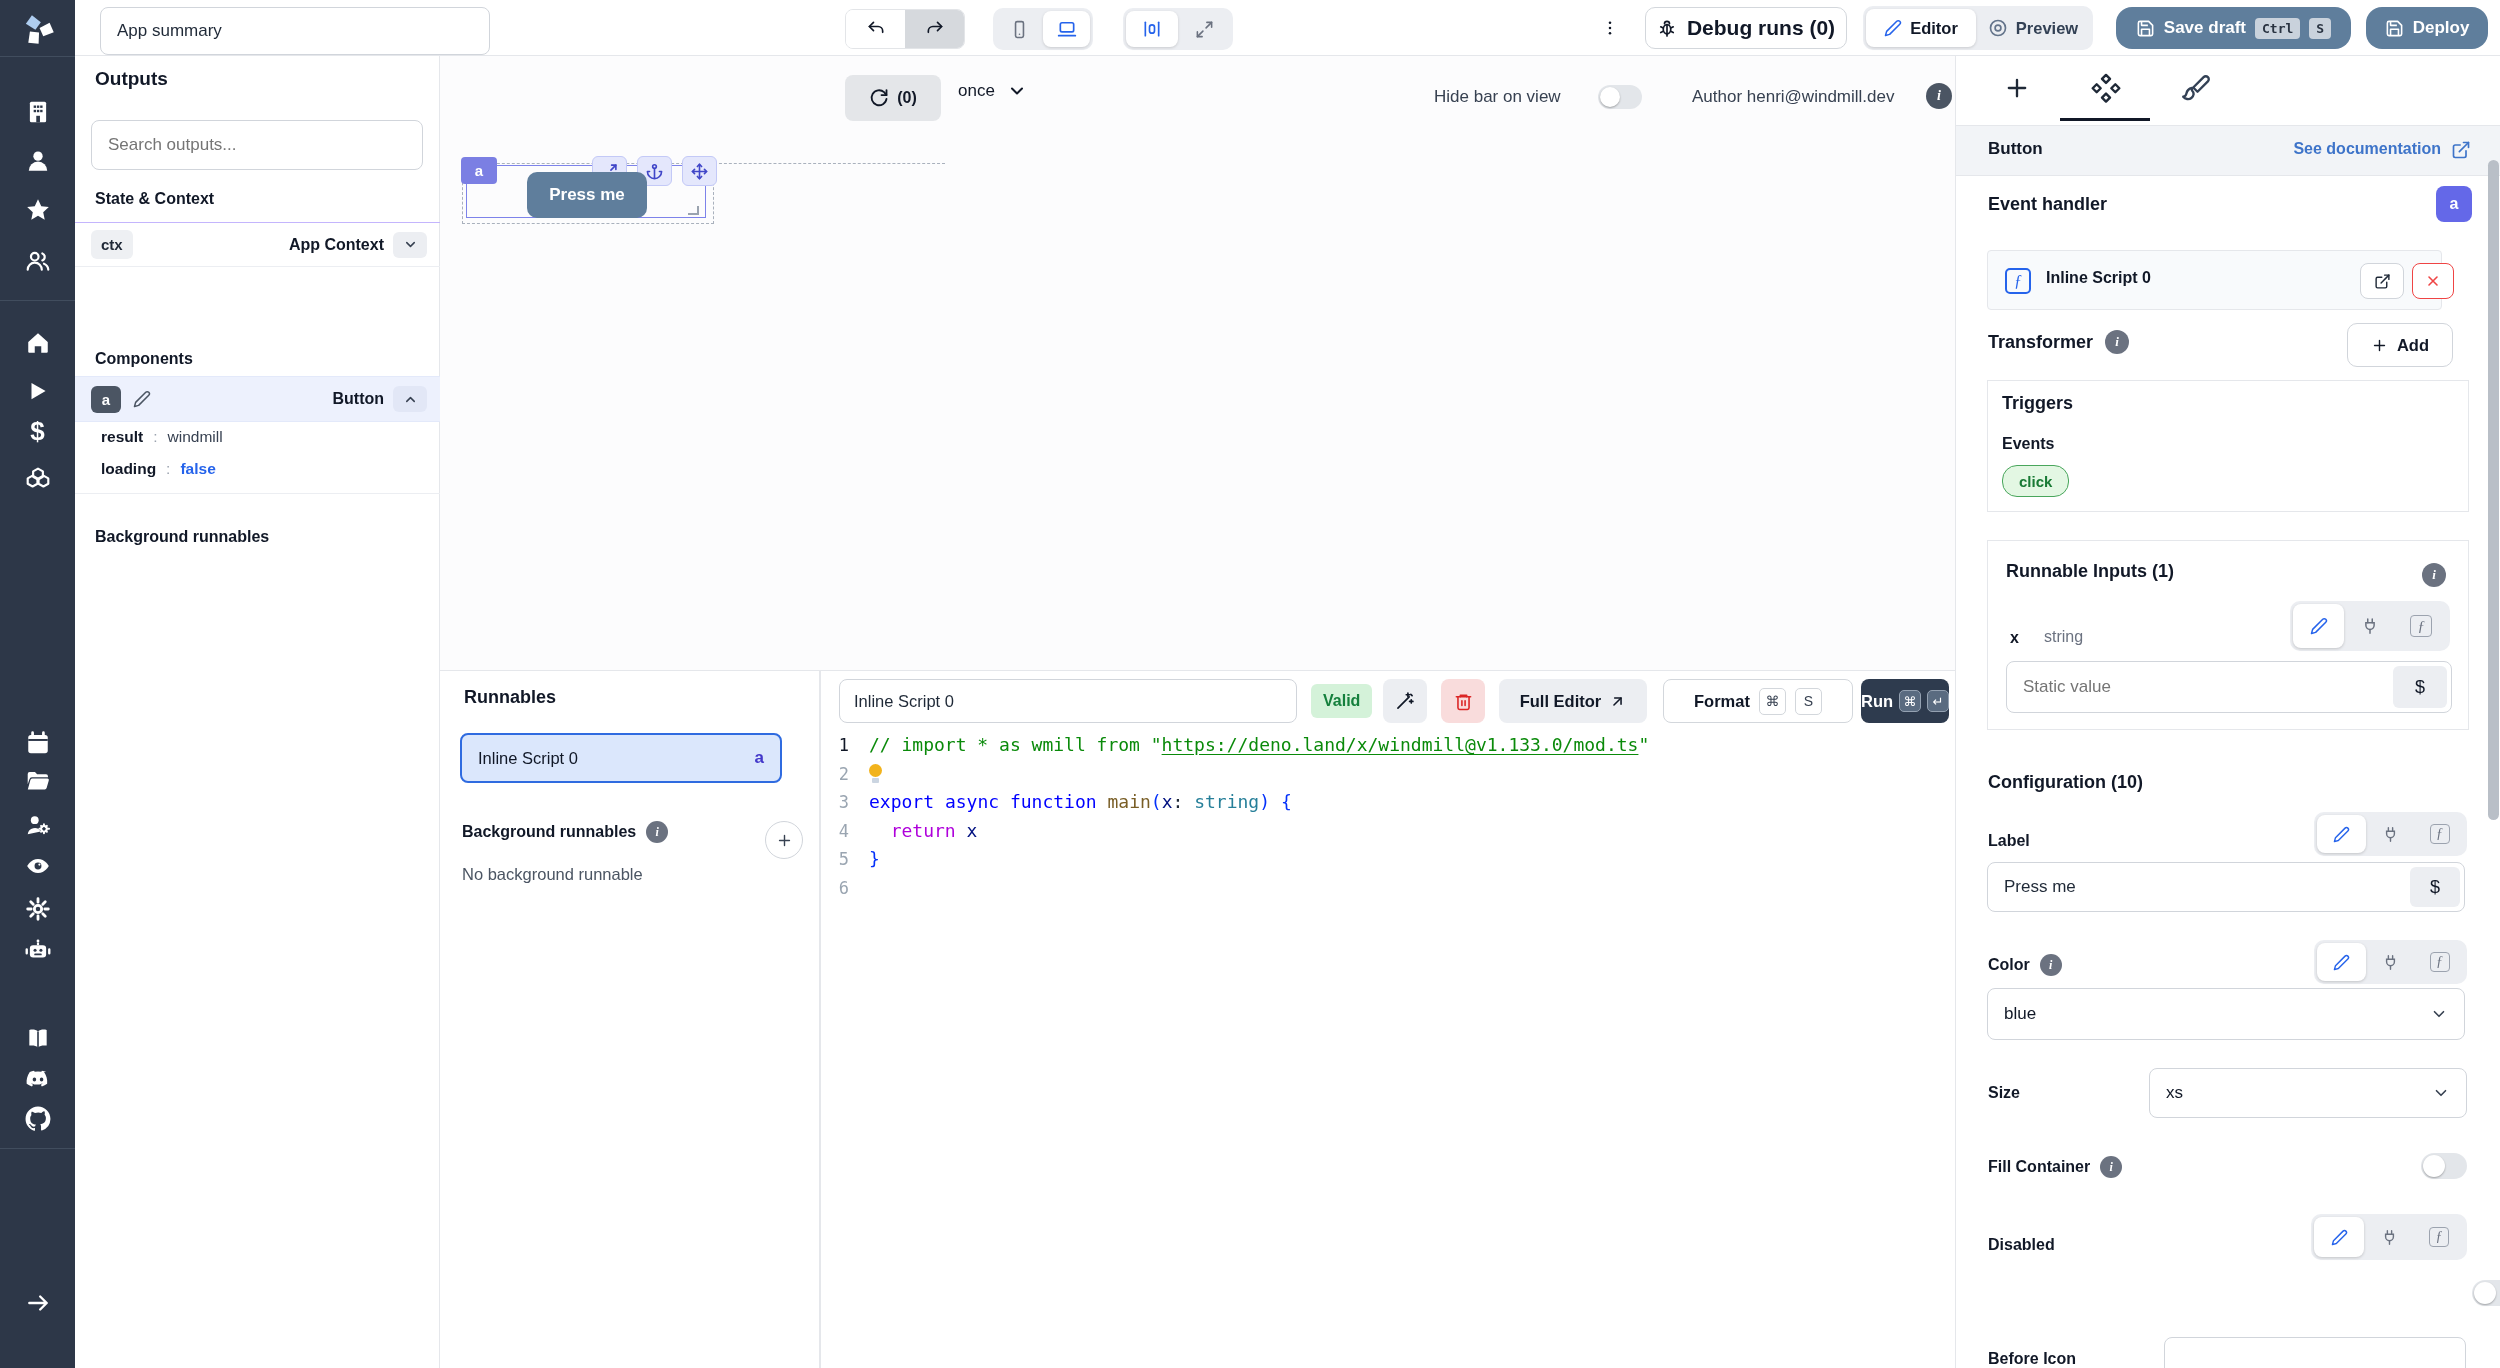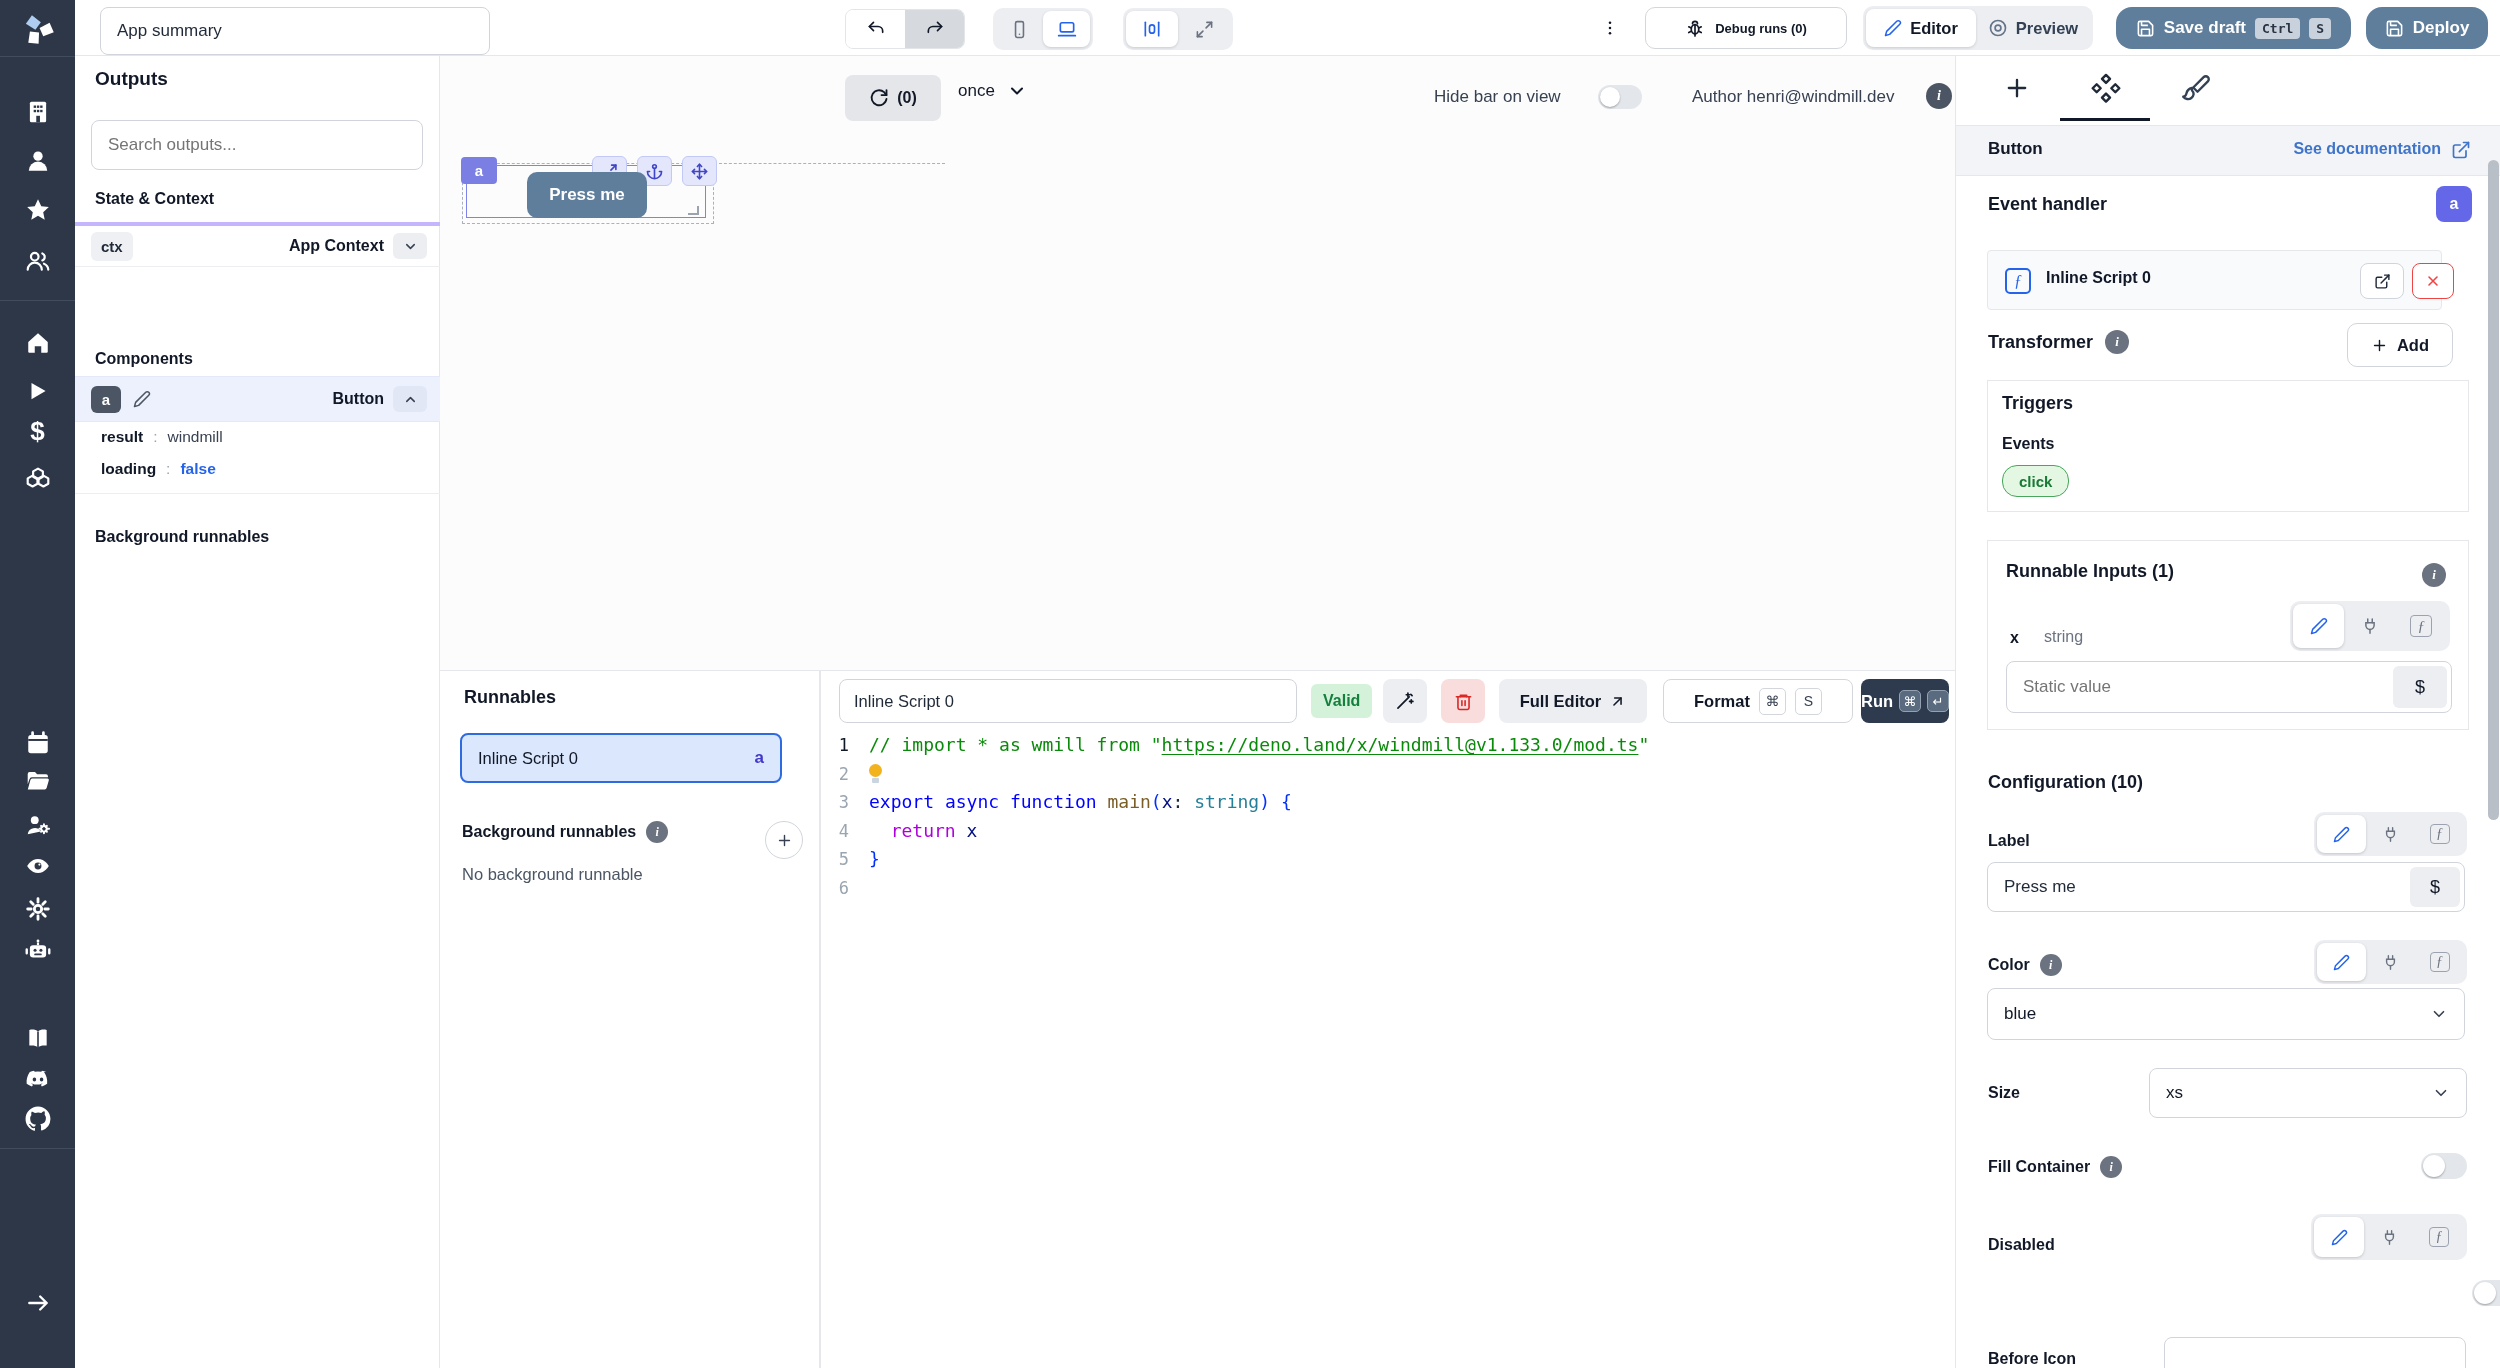--- a/index.html
+++ b/index.html
@@ -277,21 +277,21 @@
 
     <div class="abs row" style="left:1570px;top:7px;width:202px;height:42px;border:1px solid #d3d7dc;border-radius:10px;background:#fff;justify-content:center;gap:10px">
       <span class="ic" style="width:20px;height:20px;color:#111827">
           <svg viewBox="0 0 24 24" fill="none" stroke="currentColor" stroke-width="2" stroke-linecap="round">
             <path d="M9 7a3 3 0 0 1 6 0"></path>
             <path d="M12 19c-2.5 0-4.5-2.4-4.5-5.4S9.5 8 12 8s4.5 2.6 4.5 5.6S14.5 19 12 19Z"></path>
             <path d="M12 8v11"></path>
             <path d="M4.5 10.5 7.5 12M4.5 17.5l3-1.5M19.5 10.5 16.5 12M19.5 17.5l-3-1.5M12 19v2.5"></path>
           </svg>
         </span>
-      <span style="font-weight:600;font-size:13px;color:#111827">Debug runs (0)</span>
+      <span style="font-weight:600;font-size:21px;color:#111827">Debug runs (0)</span>
     </div>
 
     <div class="grp abs" style="left:1788px;top:6px;width:230px;height:44px">
       <div class="seg on" style="width:110px;gap:8px">
         <span class="ic" style="width:18px;height:18px;color:#2563eb">
             <svg viewBox="0 0 24 24" fill="none" stroke="currentColor" stroke-width="2" stroke-linejoin="round">
               <path d="M17 3a2.8 2.8 0 1 1 4 4L7.5 20.5 2 22l1.5-5.5Z"></path>
             </svg>
           </span>
         <span style="font-weight:700;font-size:16.5px;color:#111827">Editor</span>
@@ -330,21 +330,21 @@
         </span>
       <span>Deploy</span>
     </div>
   </div>
 
   <div id="outputs" class="abs">
     <div class="h1 abs" style="left:20px;top:12px">Outputs</div>
     <input class="inp abs" style="left: 16px; top: 64px; width: 332px; height: 50px; padding: 0px 16px; font-size: 17px;" placeholder="Search outputs...">
     <div class="h2 abs" style="left:20px;top:134px">State &amp; Context</div>
 
-    <div class="orow" style="top:166px;border-top:4px solid #c4b5fd">
+    <div class="orow" style="top:166px;border-top:1px solid #c4b5fd">
       <span class="badge-gray" style="margin-left:16px">ctx</span>
       <span style="position:absolute;right:56px;font-weight:700;font-size:16px;color:#111827">App Context</span>
       <span class="chevbtn" style="position:absolute;right:13px">
         <span class="ic" style="width:15px;height:15px">
             <svg viewBox="0 0 24 24" fill="none" stroke="currentColor" stroke-width="2.4" stroke-linecap="round" stroke-linejoin="round">
               <path d="m6 9 6 6 6-6"></path>
             </svg>
           </span>
       </span>
     </div>

